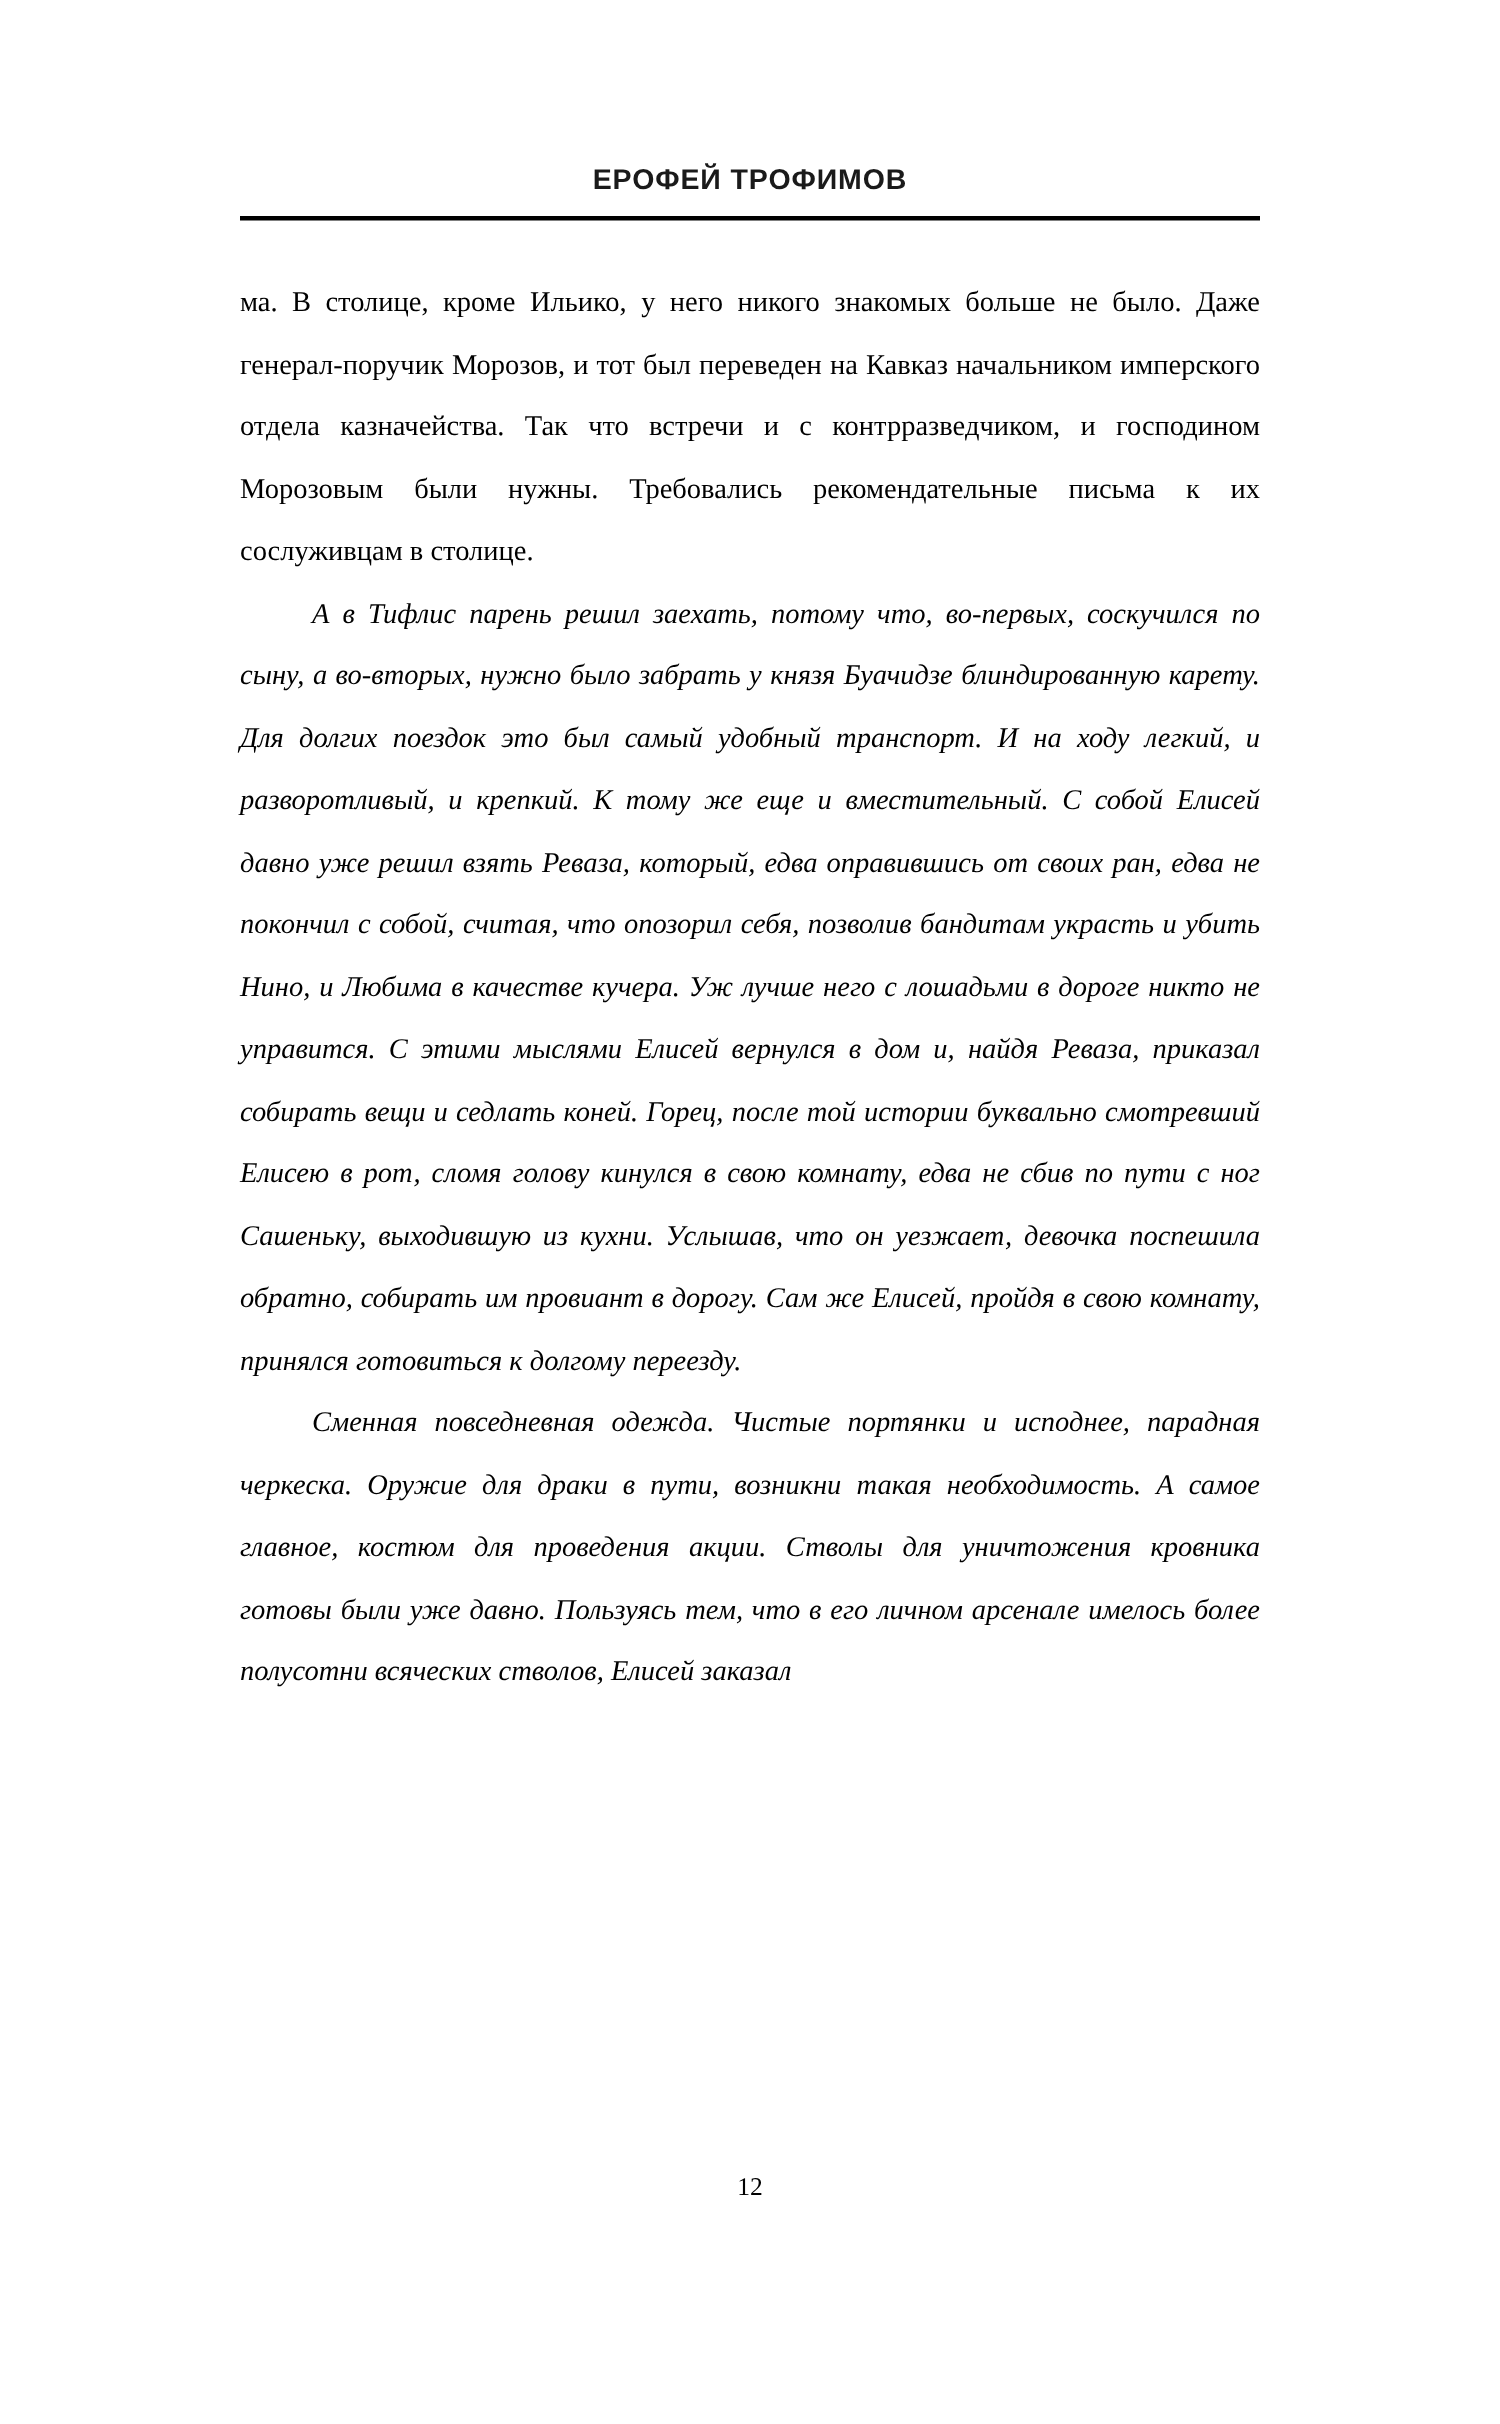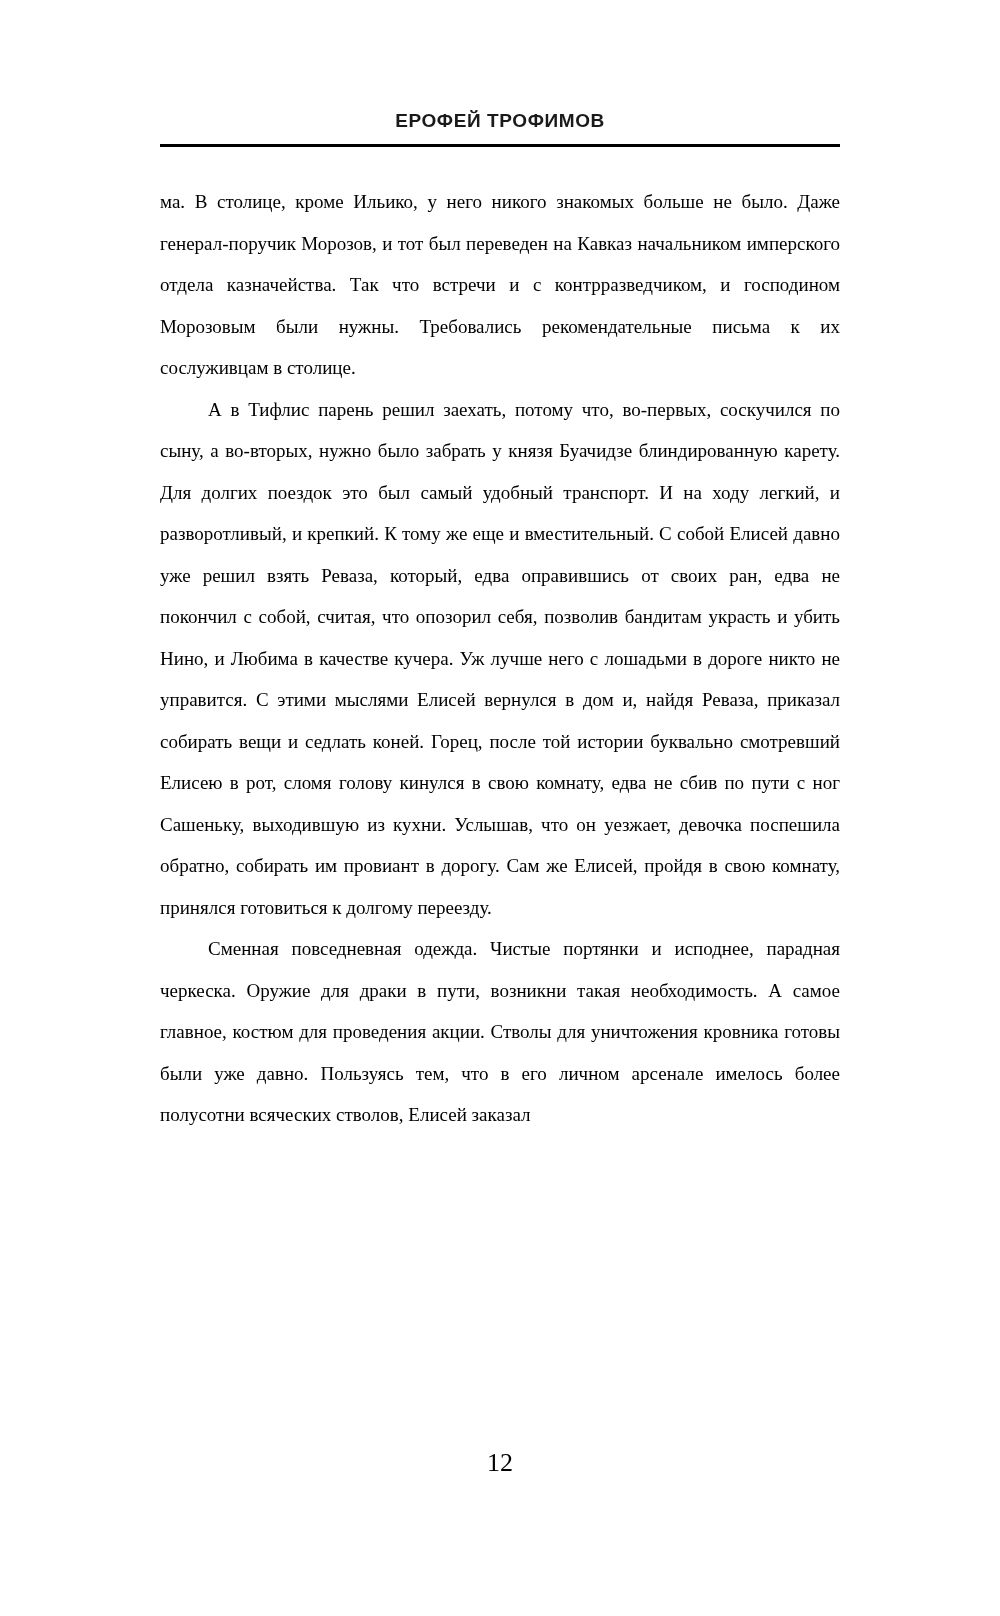--- a/index.html
+++ b/index.html
@@ -51,29 +51,30 @@
     text-align: justify;
     text-justify: inter-word;
     color: #000000;
     hyphens: manual;
   }
   .body-text p {
     margin: 0;
   }
   .body-text p.indent {
     text-indent: 48px;
+    font-style: italic;
   }
   .folio {
     position: absolute;
     left: 0;
     top: 1448px;
     width: 1000px;
     text-align: center;
     font-family: "Liberation Serif", serif;
-    font-size: 26px;
+    font-size: 17px;
     color: #000000;
   }
 </style>
 </head>
 <body>
 
 <div class="page">
 
   <div class="content">
 

